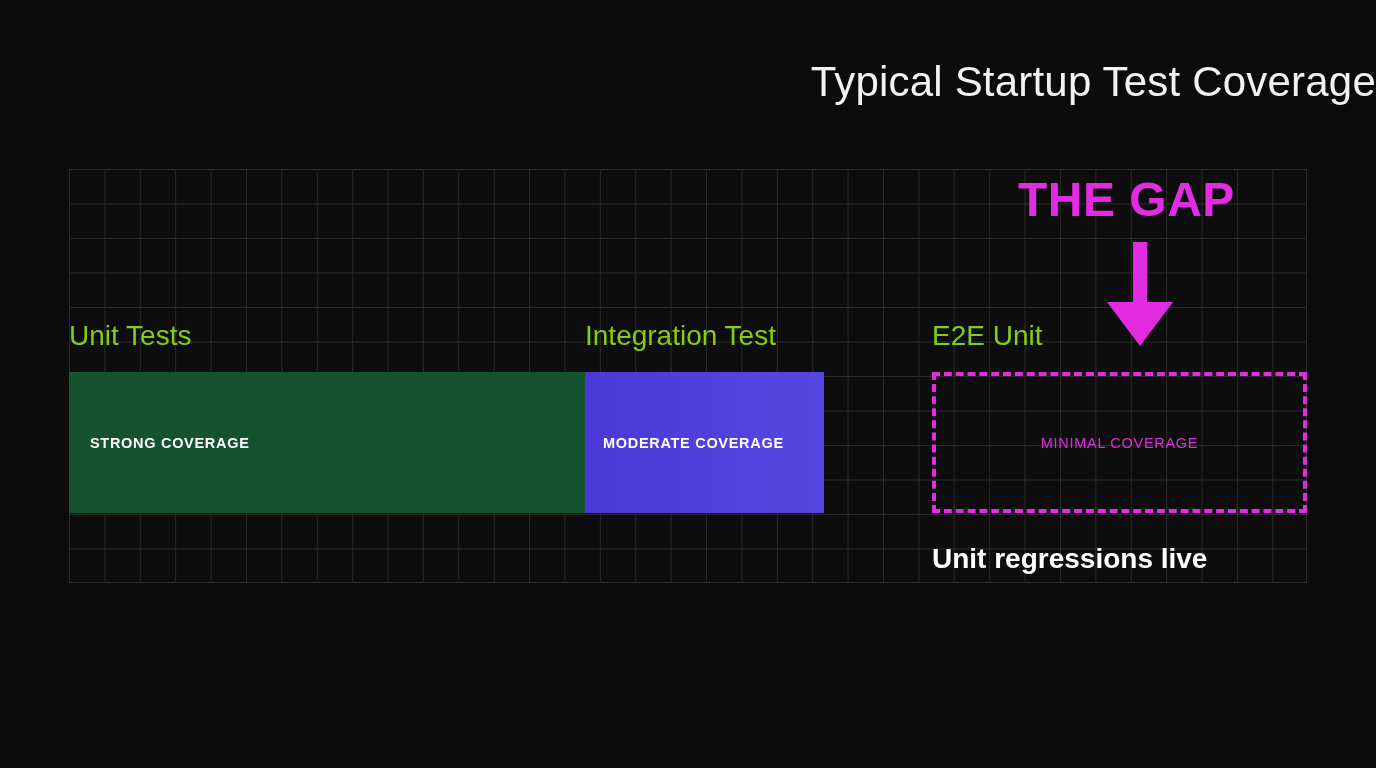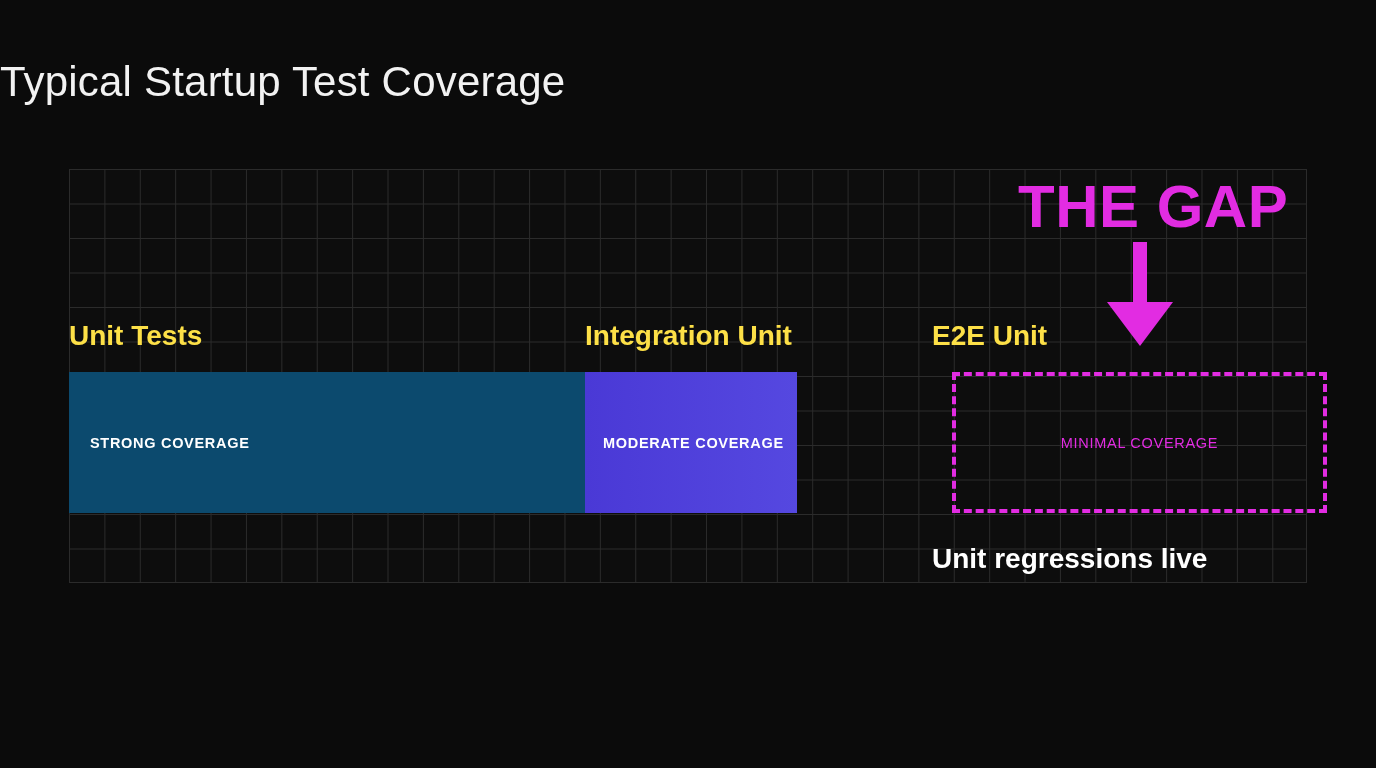--- a/index.html
+++ b/index.html
@@ -15,21 +15,21 @@
     font-family: "Liberation Sans", sans-serif;
     -webkit-font-smoothing: antialiased;
   }
 
   
   .title {
     position: absolute;
     left: 0;
     top: 58px;
     width: 1376px;
-    text-align: left;
+    text-align: right;
     font-size: 42px;
     font-weight: 400;
     color: #f2f2f2;
     letter-spacing: 0.2px;
     white-space: nowrap;
   }
 
   
   .grid-panel {
     position: absolute;
@@ -64,34 +64,34 @@
   .seg-label {
     font-size: 14.5px;
     font-weight: 700;
     letter-spacing: 0.7px;
     color: #ffffff;
     white-space: nowrap;
   }
   .seg-unit {
     left: 0;
     width: 516px;
-    background: #0c4a6e;
+    background: #14532d;
   }
   .seg-unit .seg-label { margin-left: 21px; }
   .seg-integration {
     left: 516px;
-    width: 212px;
+    width: 239px;
     background: linear-gradient(to right, #4a39d6 0%, #5548e0 100%);
   }
   .seg-integration .seg-label { margin-left: 18px; }
 
   
   .gap-box {
     position: absolute;
-    left: 952px;
+    left: 932px;
     top: 372px;
     width: 375px;
     height: 141px;
     box-sizing: border-box;
     border: 4px dashed #e22ce2;
     display: flex;
     align-items: center;
     justify-content: center;
   }
   .gap-box-label {
@@ -99,34 +99,34 @@
     font-weight: 400;
     letter-spacing: 0.7px;
     color: #e22ce2;
     white-space: nowrap;
   }
 
   
   .cat-label {
     position: absolute;
     font-size: 28px;
-    font-weight: 700;
-    color: #fde047;
+    font-weight: 400;
+    color: #84cc16;
     white-space: nowrap;
   }
   .cat-unit        { left: 69px;  top: 320px; }
   .cat-integration { left: 585px; top: 320px; }
   .cat-e2e         { left: 932px; top: 320px; }
 
   
   .gap-title {
     position: absolute;
     left: 1018px;
     top: 172px;
-    font-size: 60px;
+    font-size: 48px;
     font-weight: 700;
     color: #e22ce2;
     letter-spacing: 0.5px;
     white-space: nowrap;
   }
   .gap-arrow {
     position: absolute;
     left: 1107px;
     top: 242px;
     width: 66px;
@@ -145,21 +145,21 @@
   }
 </style>
 </head>
 <body>
 
 <div class="title">Typical Startup Test Coverage</div>
 
 <div class="grid-panel"></div>
 
 <div class="cat-label cat-unit">Unit Tests</div>
-<div class="cat-label cat-integration">Integration Unit</div>
+<div class="cat-label cat-integration">Integration Test</div>
 <div class="cat-label cat-e2e">E2E Unit</div>
 
 <div class="bar-track">
   <div class="seg seg-unit">
     <span class="seg-label">STRONG COVERAGE</span>
   </div>
   <div class="seg seg-integration">
     <span class="seg-label">MODERATE COVERAGE</span>
   </div>
 </div>

